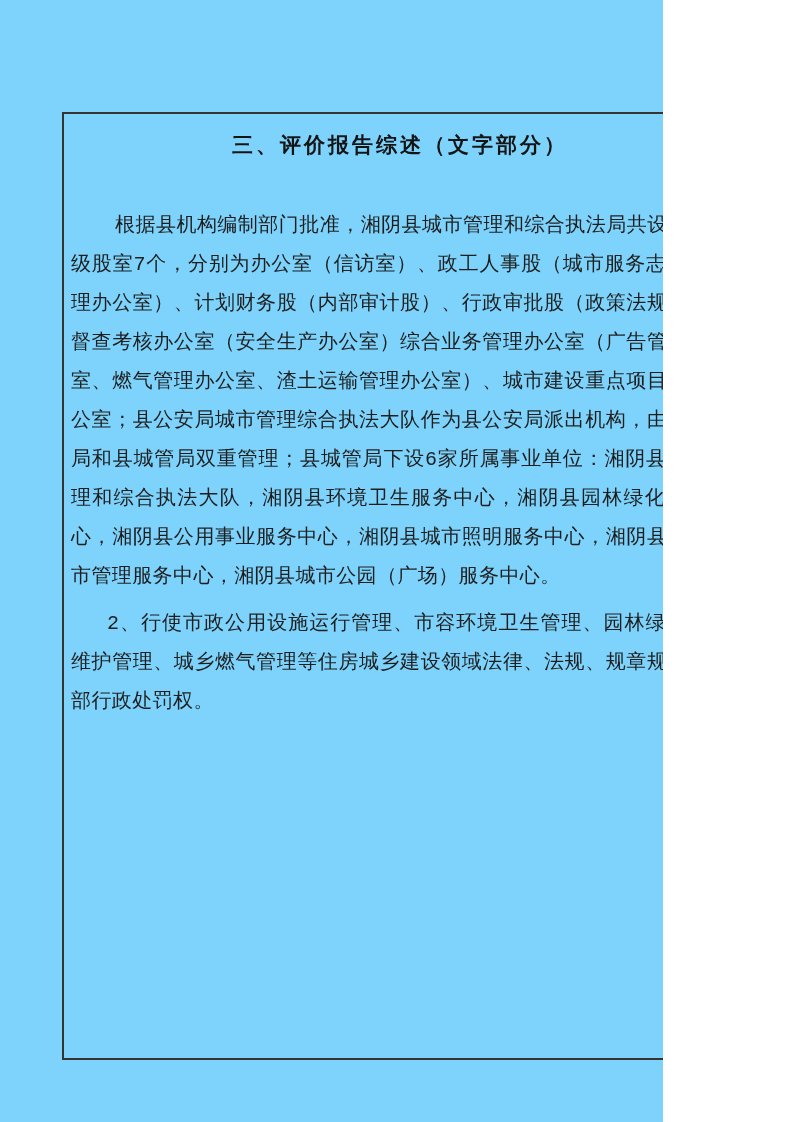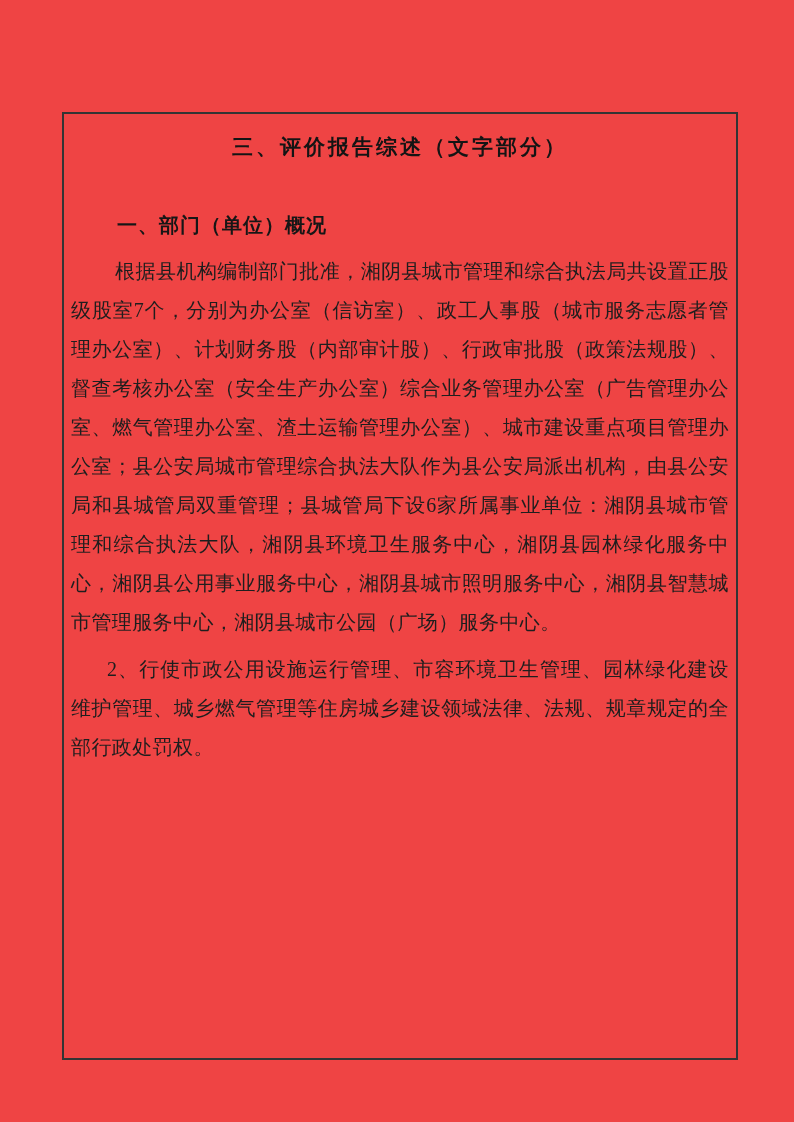--- a/index.html
+++ b/index.html
@@ -2,25 +2,25 @@
 <html><head>
 <meta charset="utf-8">
 <style>
   html, body {
     margin: 0;
     padding: 0;
     background: #ffffff;
   }
   .page {
     position: relative;
-    width: 794px;
+    width: 663px;
     height: 1122px;
-    background: #ef4444;
+    background: #7dd3fc;
     overflow: hidden;
-    font-family: Liberation Serif, serif;
+    font-family: Liberation Mono, monospace;
     color: #1c1c1c;
   }
   .frame {
     position: absolute;
     left: 62px;
     top: 112px;
     width: 676px;
     height: 948px;
     border: 2px solid #343434;
     box-sizing: border-box;
@@ -61,18 +61,17 @@
     text-indent: 1.8em;
   }
 </style>
 </head>
 <body>
 
 <div class="page">
   <div class="frame">
     <div class="doc-title">三、评价报告综述（文字部分）</div>
     <div class="content">
-      <p class="heading">一、部门（单位）概况</p>
       <p class="para">根据县机构编制部门批准，湘阴县城市管理和综合执法局共设置正股级股室7个，分别为办公室（信访室）、政工人事股（城市服务志愿者管理办公室）、计划财务股（内部审计股）、行政审批股（政策法规股）、督查考核办公室（安全生产办公室）综合业务管理办公室（广告管理办公室、燃气管理办公室、渣土运输管理办公室）、城市建设重点项目管理办公室；县公安局城市管理综合执法大队作为县公安局派出机构，由县公安局和县城管局双重管理；县城管局下设6家所属事业单位：湘阴县城市管理和综合执法大队，湘阴县环境卫生服务中心，湘阴县园林绿化服务中心，湘阴县公用事业服务中心，湘阴县城市照明服务中心，湘阴县智慧城市管理服务中心，湘阴县城市公园（广场）服务中心。</p>
       <p class="para numbered">2、行使市政公用设施运行管理、市容环境卫生管理、园林绿化建设维护管理、城乡燃气管理等住房城乡建设领域法律、法规、规章规定的全部行政处罚权。</p>
     </div>
   </div>
 </div>
 
 </body></html>

